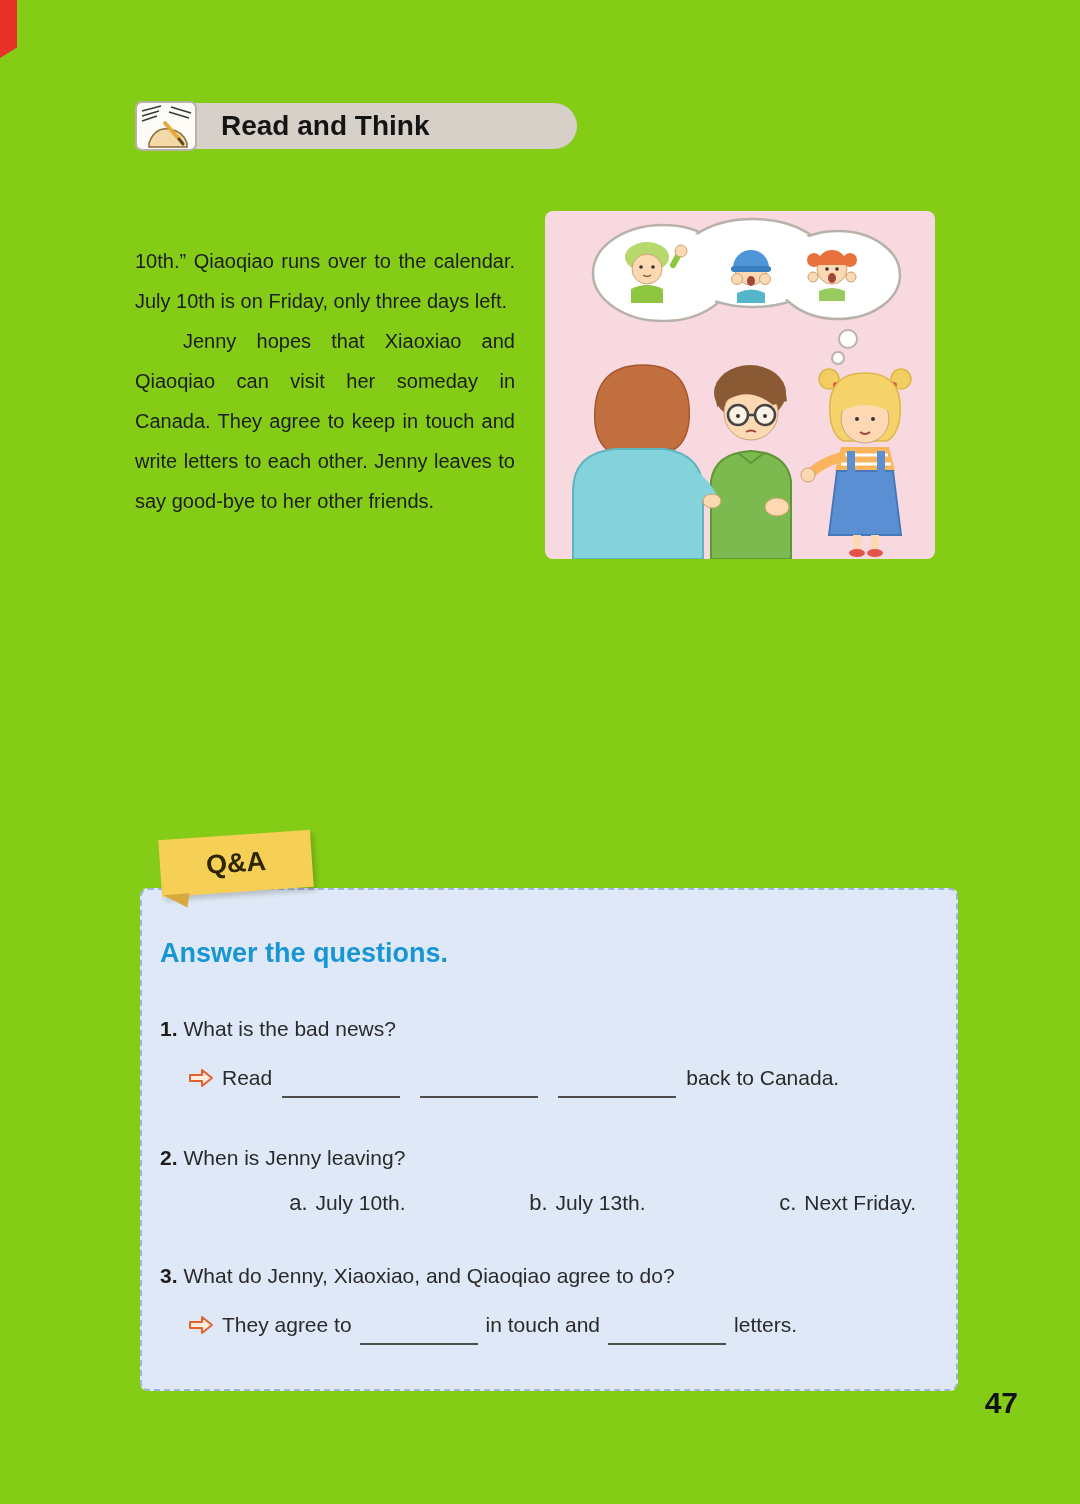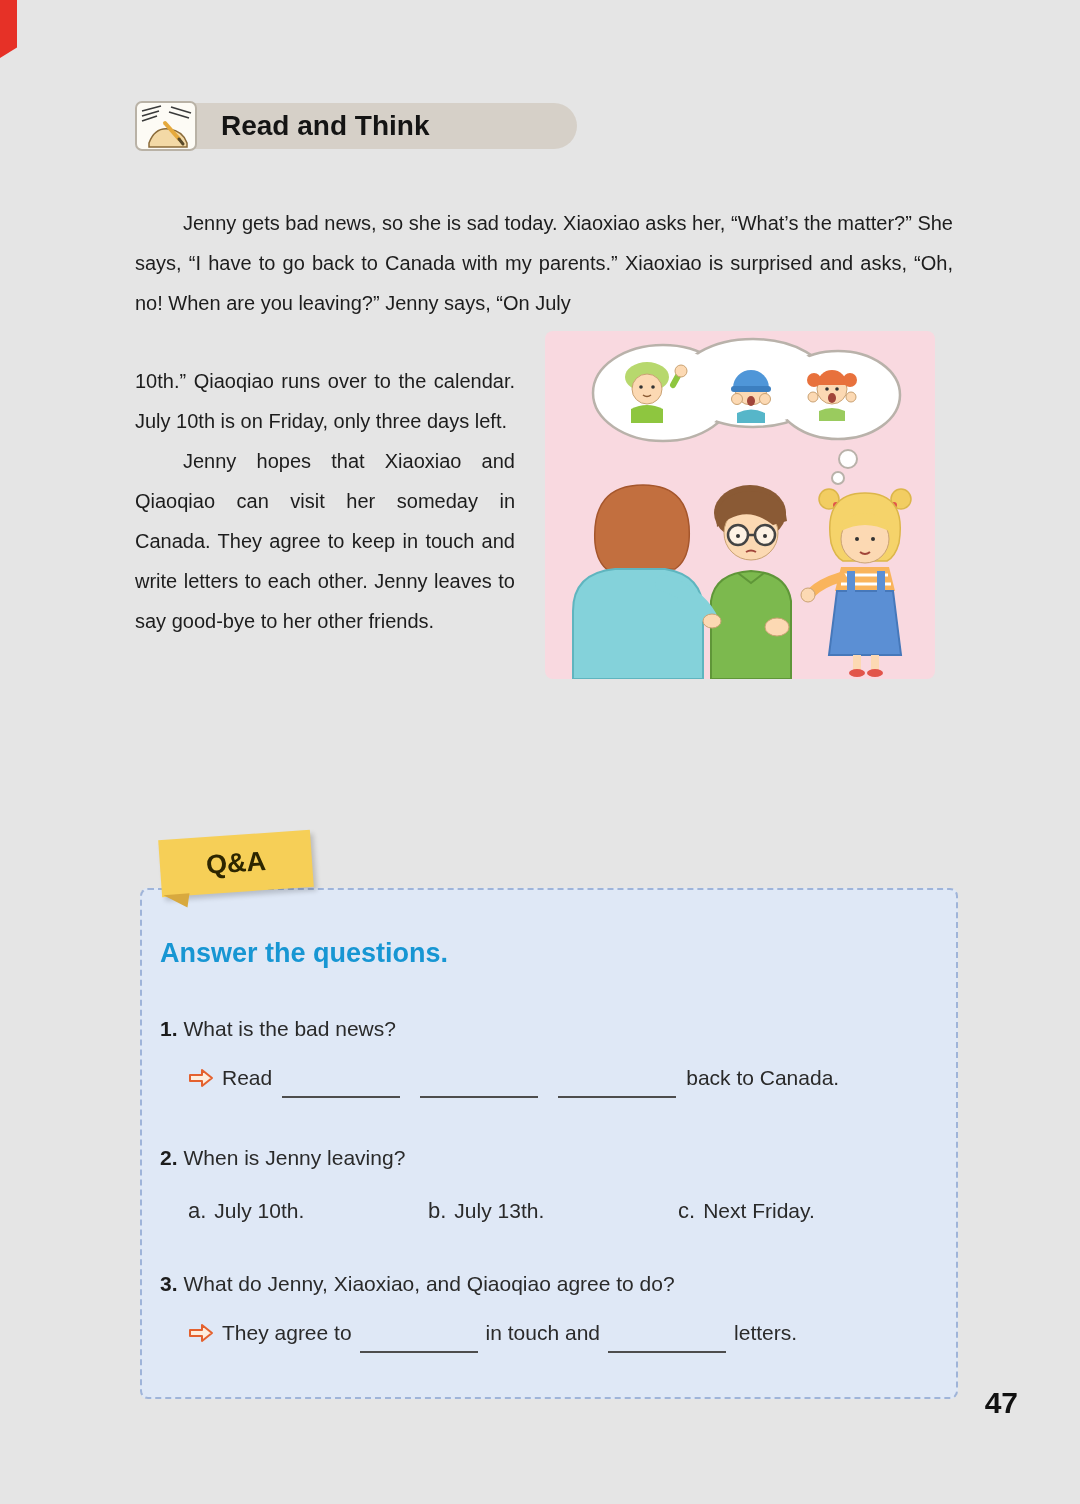--- a/index.html
+++ b/index.html
@@ -1,18 +1,18 @@
 <!DOCTYPE html>
 <html><head>
 <meta charset="utf-8">
 <style>
   * { margin:0; padding:0; box-sizing:border-box; }
   html,body { width:1080px; height:1504px; }
   body { font-family:"Liberation Sans", sans-serif; background:#ffffff; position:relative; color:#1c1c1c; }
-  .page { position:absolute; inset:0; background:#e5e5e5; overflow:hidden; }
+  .page { position:absolute; inset:0; background:#84cc16; overflow:hidden; }
 
   
   .corner-mark { position:absolute; left:0; top:0; width:17px; height:58px; background:#e63127;
                  clip-path:polygon(0 0,100% 0,100% 82%,0 100%); }
 
   
   .header { position:absolute; left:135px; top:99px; width:442px; height:54px; }
   .header-banner { position:absolute; left:24px; top:4px; right:0; height:46px;
                    background:#d6d0c8; border-radius:6px 26px 26px 6px; }
   .header-title { display:block; padding-left:62px; line-height:46px; font-size:28px;
@@ -43,21 +43,21 @@
 
   .question { margin-top:44px; font-size:21px; color:#2a2a2a; }
   .question:first-of-type { margin-top:0; }
   .q-line { line-height:32px; }
   .q-num { font-weight:bold; color:#1c1c1c; margin-right:6px; }
   .answer-line { margin-top:16px; padding-left:28px; line-height:34px; white-space:nowrap; }
   .arrow-icon { display:inline-block; vertical-align:-3px; margin-right:8px; }
   .blank { display:inline-block; width:118px; height:1.05em; border-bottom:2px solid #4d4d4d;
            margin:0 10px; vertical-align:bottom; }
   .blank.tight { margin:0 8px; }
-  .options-row { margin-top:24px; padding-left:28px; display:flex; }
+  .options-row { margin-top:16px; padding-left:28px; display:flex;justify-content:flex-end; }
   .option { display:inline-block; }
   .option.a { width:240px; }
   .option.b { width:250px; }
   .opt-label { margin-right:8px; font-size:22px; }
 
   .page-number { position:absolute; right:62px; top:1386px; font-size:30px; font-weight:bold; color:#111; }
 </style>
 </head>
 <body>
 
@@ -80,21 +80,20 @@
             <path d="M34 13 L54 19"></path>
         </g>
         <path d="M14 44 Q20 28 34 30 Q48 32 52 44 L52 48 L14 48 Z" fill="#f3d9a6" stroke="#8a6b3a" stroke-width="1.5"></path>
         <path d="M30 24 L44 40" stroke="#e5a93c" stroke-width="4" stroke-linecap="round"></path>
         <path d="M44 40 L48 45" stroke="#5a4a2a" stroke-width="3" stroke-linecap="round"></path>
       </svg>
     </div>
   </div>
 
   <div class="passage">
-    <p class="indent">Jenny gets bad news, so she is sad today. Xiaoxiao asks her, “What’s the matter?” She says, “I have to go back to Canada with my parents.” Xiaoxiao is surprised and asks, “Oh, no! When are you leaving?” Jenny says, “On July</p>
     <div class="wrap-row">
       <div class="narrow-col">
         <p>10th.” Qiaoqiao runs over to the calendar. July 10th is on Friday, only three days left.</p>
         <p class="indent">Jenny hopes that Xiaoxiao and Qiaoqiao can visit her someday in Canada. They agree to keep in touch and write letters to each other. Jenny leaves to say good-bye to her other friends.</p>
       </div>
       <div class="illustration">
         <svg viewBox="0 0 390 348" width="390" height="348">
           <rect x="0" y="0" width="390" height="348" rx="8" fill="#f9d9e0"></rect>
 
           <g stroke="#b9b2aa" stroke-width="2.5" fill="#ffffff">

